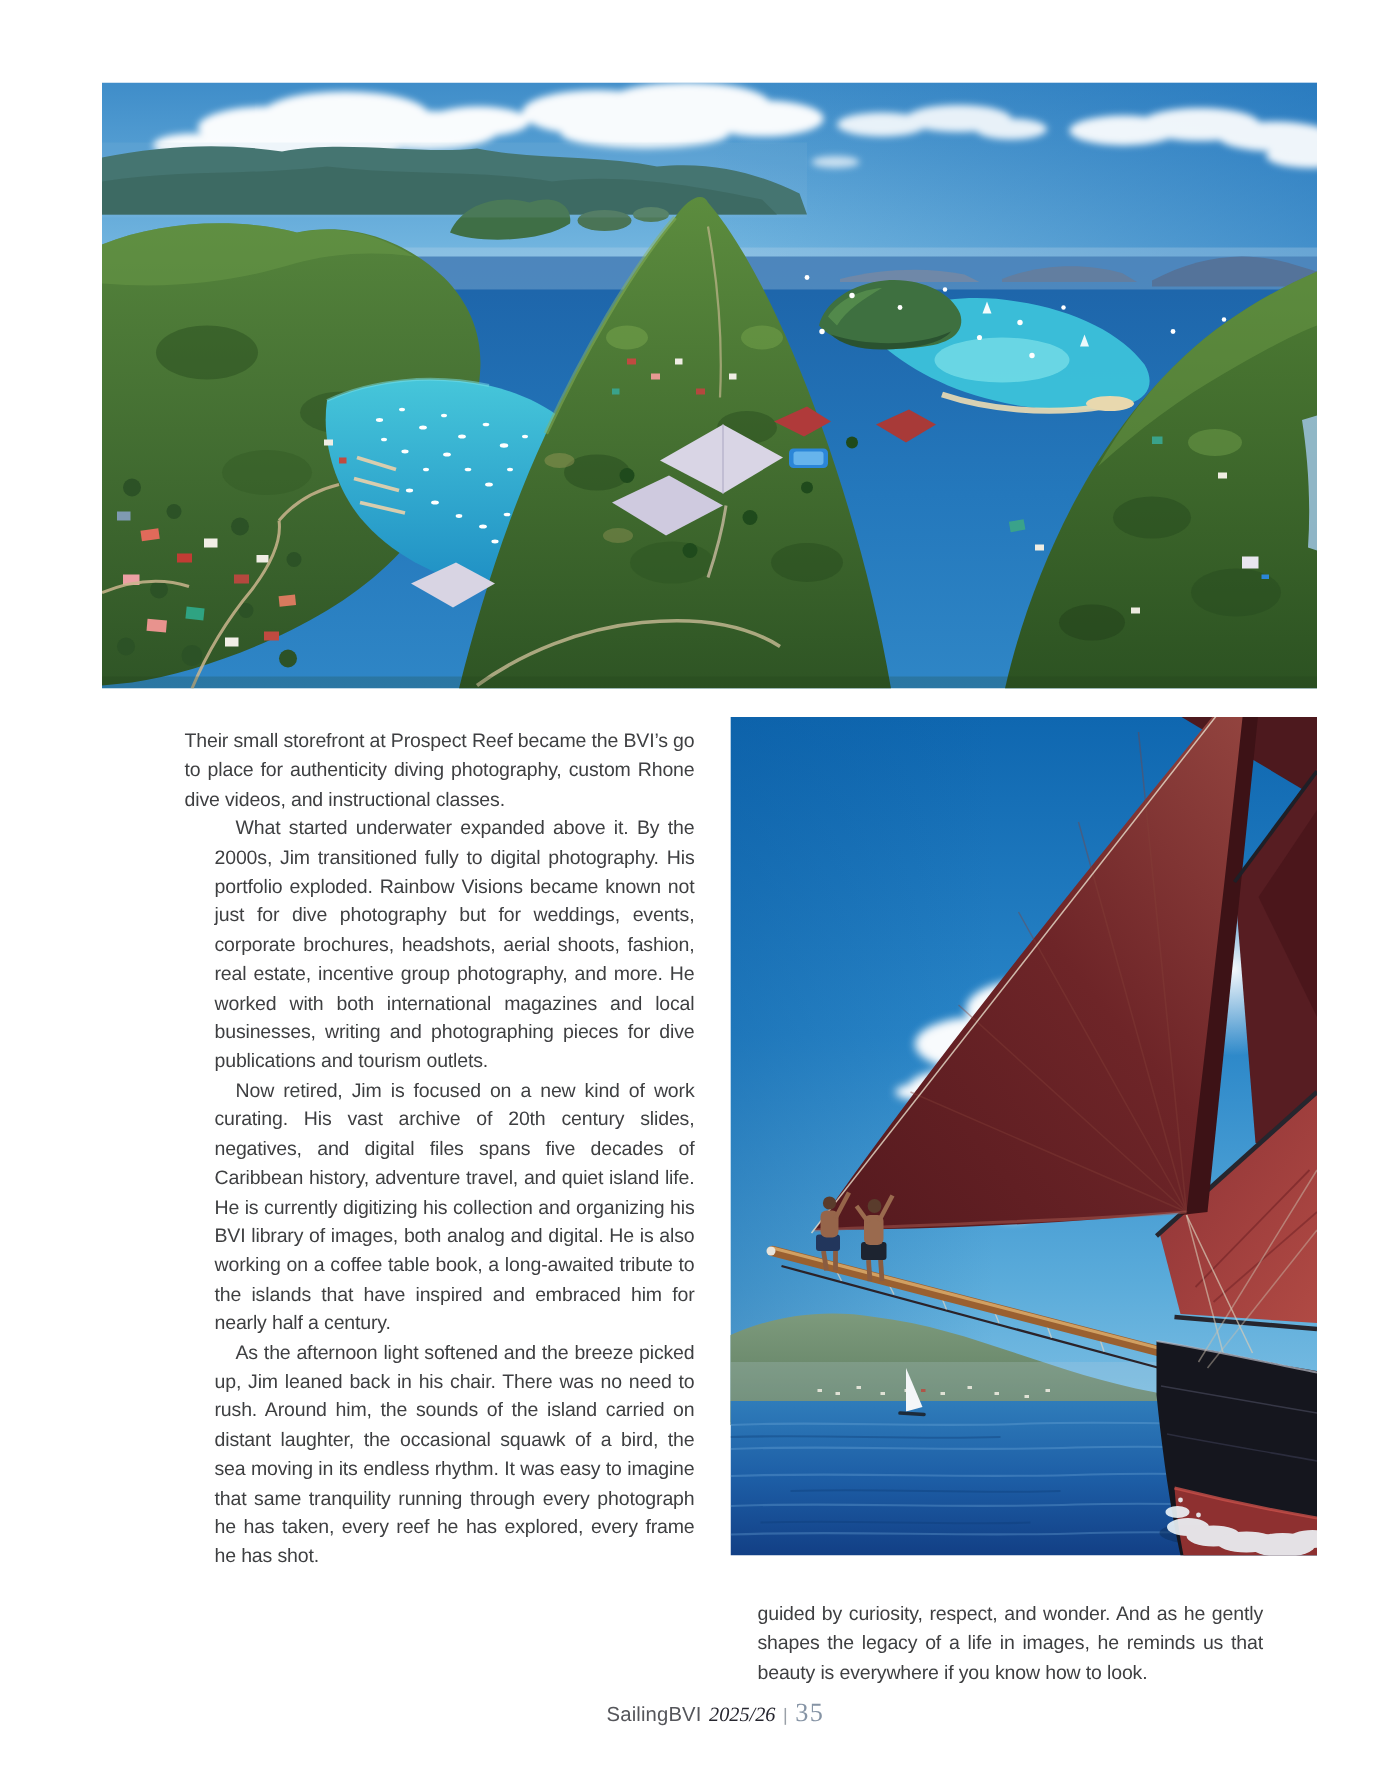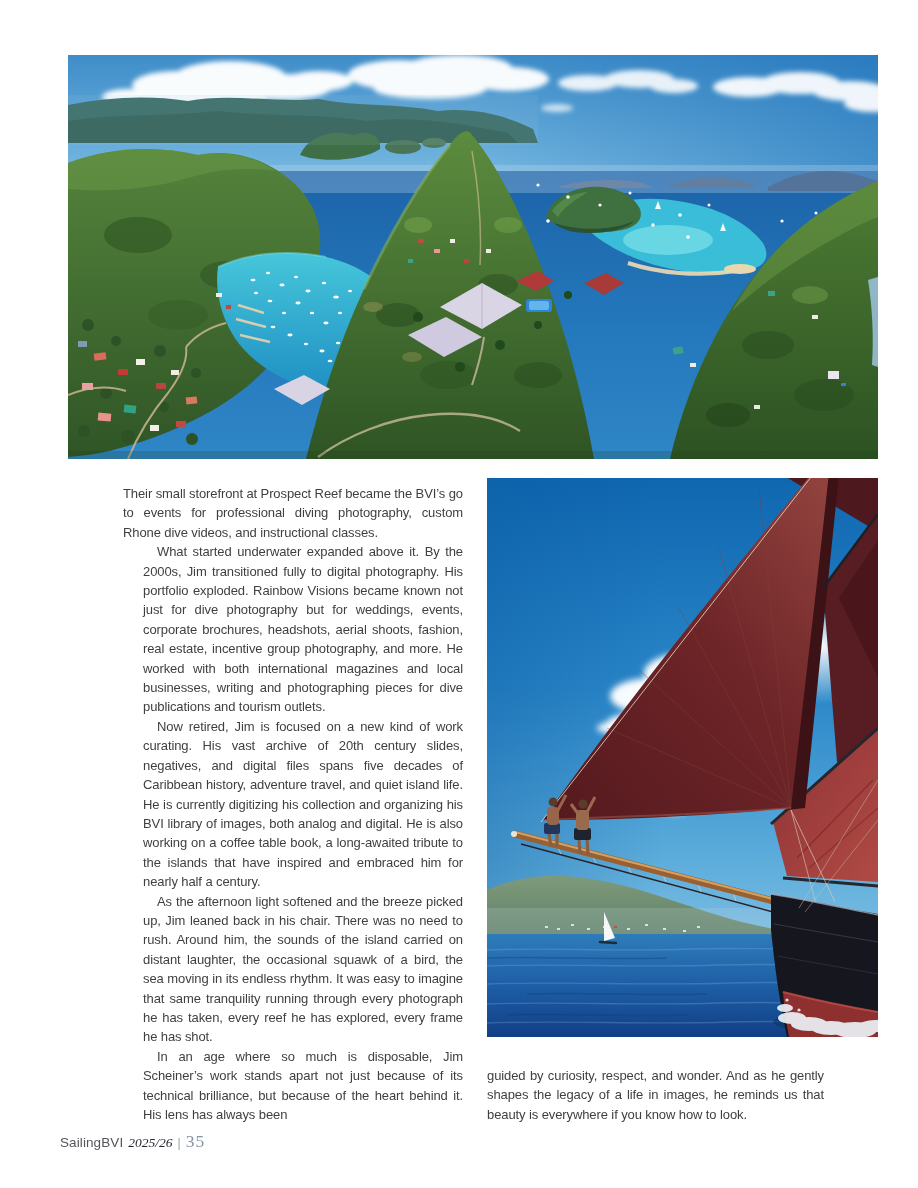--- a/index.html
+++ b/index.html
@@ -5,24 +5,24 @@
   html,body{margin:0;padding:0;background:#ffffff;}
   .page{position:relative;width:918px;height:1188px;background:#ffffff;overflow:hidden;
         font-family:"Liberation Sans",sans-serif;}
   .photo{position:absolute;display:block;}
   .photo svg{display:block;width:100%;height:100%;}
   #topPhoto{left:68px;top:55px;width:810px;height:404px;}
   #schoonerPhoto{left:487px;top:478px;width:391px;height:559px;}
   .col{position:absolute;color:#3e3f41;font-size:13px;line-height:19.4px;
        text-align:justify;letter-spacing:-0.1px;}
   #leftCol{left:123px;top:484px;width:340px;}
-  #rightCol{left:487px;top:1066px;width:337px;}
+  #rightCol{left:505px;top:1066px;width:337px;}
   .col p{margin:0;}
   .col p.ind{text-indent:14px;margin-left:20px;}
-  .footer{position:absolute;left:60px;top:1131px;width:810px;text-align:left;white-space:nowrap;}
+  .footer{position:absolute;left:72px;top:1131px;width:810px;text-align:center;white-space:nowrap;}
   .f-brand{font-size:13.5px;color:#55565b;letter-spacing:0.1px;}
   .f-edition{font-family:"Liberation Serif",serif;font-style:italic;font-size:13.5px;color:#26262f;margin-left:5px;}
   .f-sep{font-size:12px;color:#9aa0a8;margin:0 5px;}
   .f-page{font-family:"Liberation Serif",serif;font-size:17.5px;color:#8694a5;letter-spacing:1px;}
 </style>
 </head>
 <body>
 
 <div class="page">
 
@@ -286,25 +286,24 @@
             <circle cx="392" cy="312" r="5"></circle>
         </g>
         <path d="M404,330 C410,312 414,296 416,282" stroke="#c9baa0" stroke-width="2" fill="none" opacity="0.8"></path>
       </g>
 
       <rect x="0" y="396" width="810" height="8" fill="#203d18" opacity="0.2"></rect>
     </svg>
   </div>
 
   <div class="col" id="leftCol">
-    <p>Their small storefront at Prospect Reef became the BVI’s go to events for professional diving photography, custom Rhone dive videos, and instructional classes.</p>
+    <p>Their small storefront at Prospect Reef became the BVI’s go to place for authenticity diving photography, custom Rhone dive videos, and instructional classes.</p>
     <p class="ind">What started underwater expanded above it. By the 2000s, Jim transitioned fully to digital photography. His portfolio exploded. Rainbow Visions became known not just for dive photography but for weddings, events, corporate brochures, headshots, aerial shoots, fashion, real estate, incentive group photography, and more. He worked with both international magazines and local businesses, writing and photographing pieces for dive publications and tourism outlets.</p>
     <p class="ind">Now retired, Jim is focused on a new kind of work curating. His vast archive of 20th century slides, negatives, and digital files spans five decades of Caribbean history, adventure travel, and quiet island life. He is currently digitizing his collection and organizing his BVI library of images, both analog and digital. He is also working on a coffee table book, a long-awaited tribute to the islands that have inspired and embraced him for nearly half a century.</p>
     <p class="ind">As the afternoon light softened and the breeze picked up, Jim leaned back in his chair. There was no need to rush. Around him, the sounds of the island carried on distant laughter, the occasional squawk of a bird, the sea moving in its endless rhythm. It was easy to imagine that same tranquility running through every photograph he has taken, every reef he has explored, every frame he has shot.</p>
-    <p class="ind">In an age where so much is disposable, Jim Scheiner’s work stands apart not just because of its technical brilliance, but because of the heart behind it. His lens has always been</p>
   </div>
 
   <div class="photo" id="schoonerPhoto">
     <svg viewBox="0 0 391 559" preserveAspectRatio="none" aria-hidden="true">
       <defs>
         <linearGradient id="skG" x1="0" y1="0" x2="0" y2="1">
           <stop offset="0" stop-color="#0f67b0"></stop>
             <stop offset="0.45" stop-color="#2a86c8"></stop>
             <stop offset="0.8" stop-color="#5aabda"></stop>
             <stop offset="1" stop-color="#7fc0e4"></stop>

